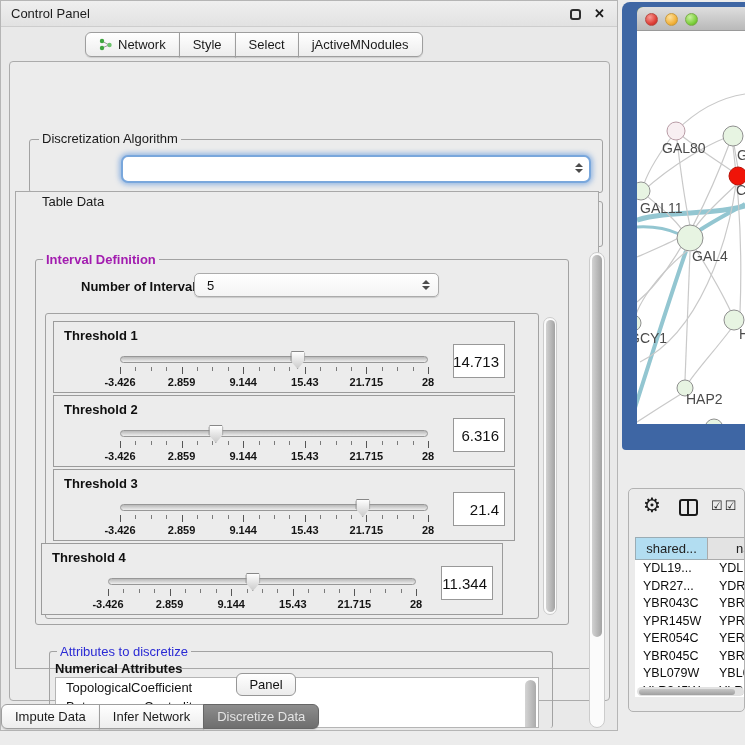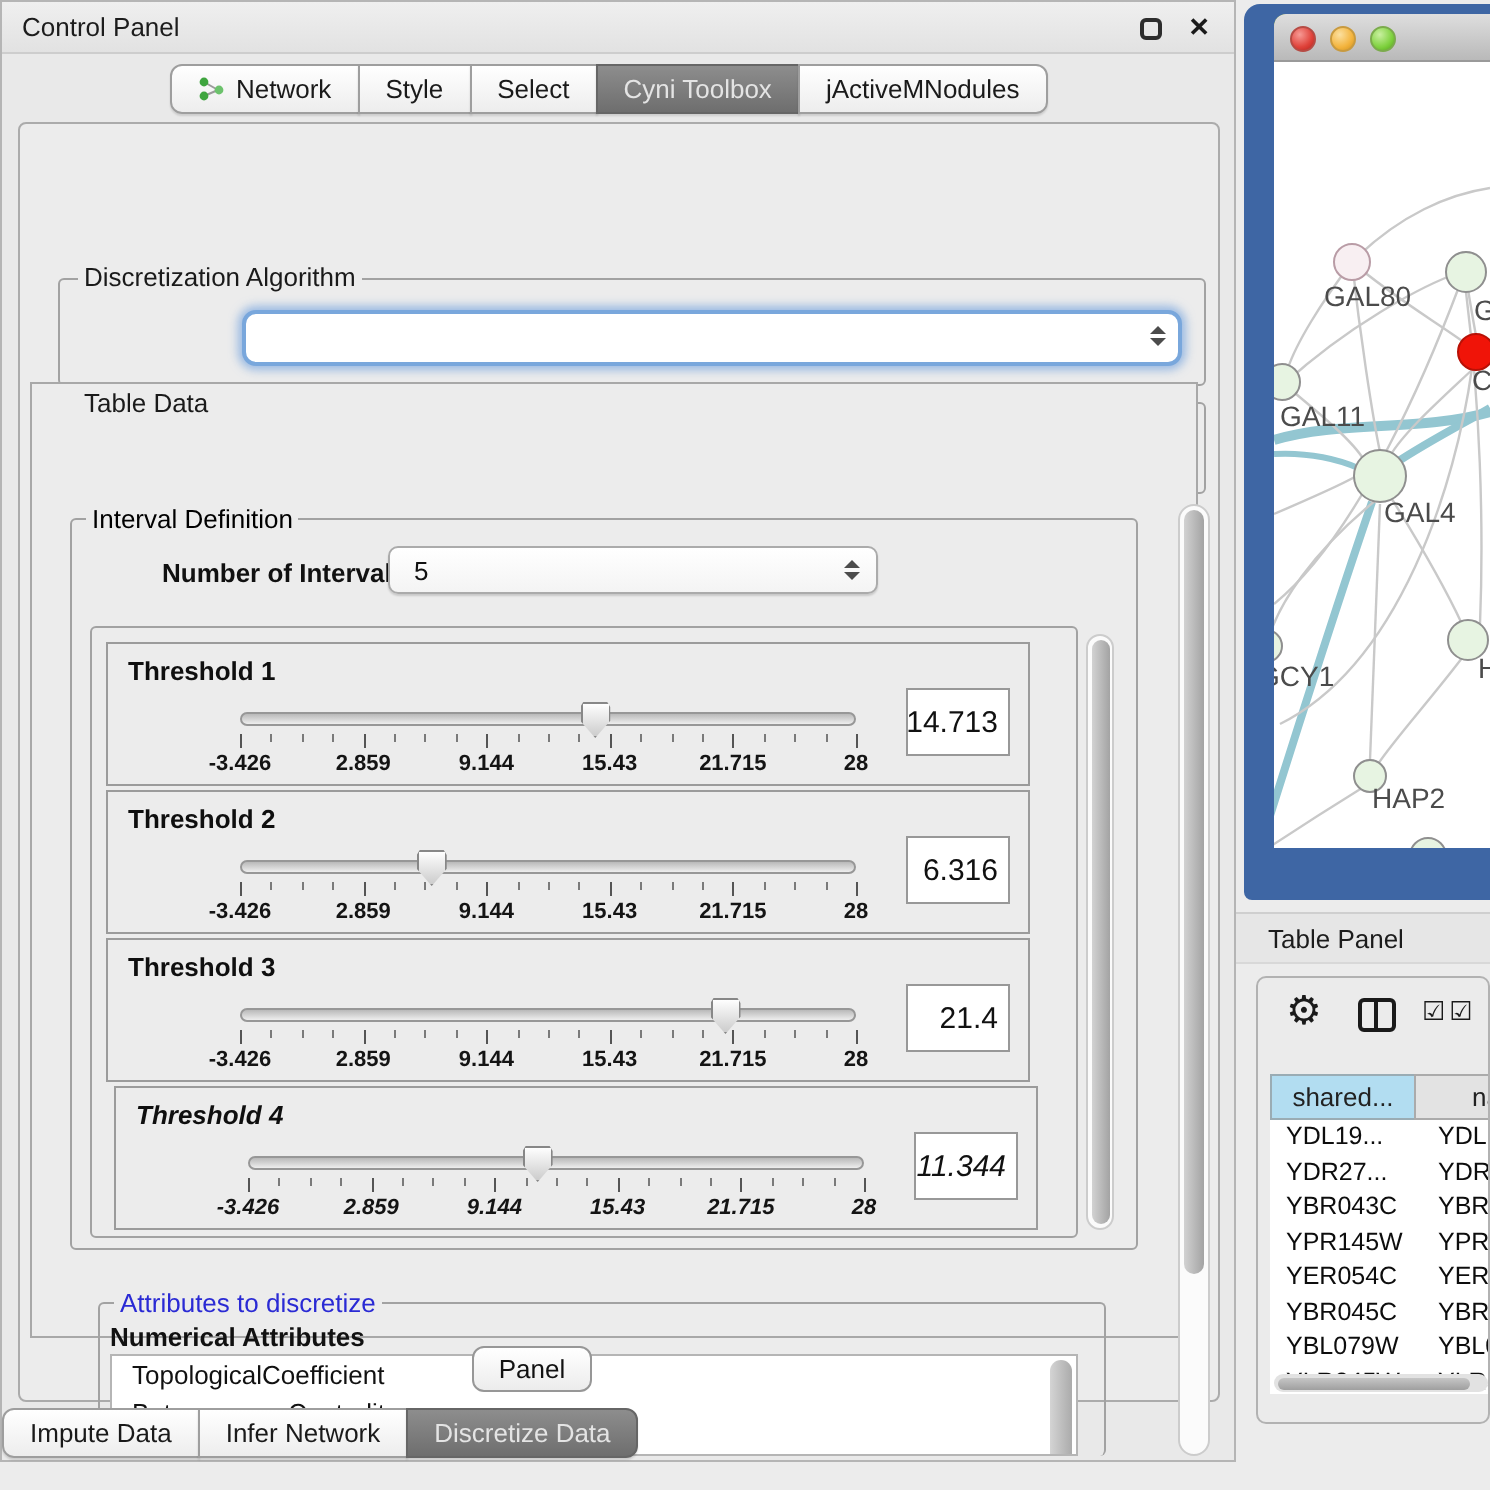--- a/index.html
+++ b/index.html
@@ -27,21 +27,21 @@
     color:#e4e4e4; }
   #top-tabs { position:absolute; left:84px; top:31px; }
   #bottom-tabs { position:absolute; left:0; top:703px; width:618px; justify-content:flex-start; }
 
   #content-panel { position:absolute; left:8px; top:60px; width:601px; height:640px;
     background:#ececec; border:1px solid #ababab; border-radius:4px; }
 
   .grp { position:absolute; border:1px solid #a2a2a2; border-radius:3px; }
   .grp-label { position:absolute; background:#ececec; padding:0 3px; font-size:13px;
     color:#1a1a1a; white-space:nowrap; z-index:3; }
-  .grp-label.green { color:#000000; }
+  .grp-label.green { color:#a21caf;font-weight:bold; }
   .grp-label.blue  { color:#2a2ad4; }
 
   .combo { position:absolute; background:linear-gradient(#ffffff,#f4f4f4);
     border:1px solid #ababab; border-radius:5px; font-size:13px; color:#111;
     display:flex; align-items:center; padding:0 22px 0 12px;
     box-shadow:0 1px 1px rgba(0,0,0,0.15); }
   .combo .arrows { position:absolute; right:8px; top:50%; transform:translateY(-50%);
     display:flex; flex-direction:column; gap:2px; }
   .tri-up   { width:0; height:0; border-left:4px solid transparent; border-right:4px solid transparent; border-bottom:4px solid #4c4c4c; }
   .tri-down { width:0; height:0; border-left:4px solid transparent; border-right:4px solid transparent; border-top:4px solid #4c4c4c; }
@@ -157,23 +157,20 @@
           <circle cx="10.5" cy="7" r="2.2" fill="#6cc26c"></circle>
         </svg>
         <span>Network</span>
       </div>
       <div class="seg">
         <span>Style</span>
       </div>
       <div class="seg">
         <span>Select</span>
       </div>
-      <div class="seg selected">
-        <span>Cyni Toolbox</span>
-      </div>
       <div class="seg">
         <span>jActiveMNodules</span>
       </div>
     </div>
 
     <div id="content-panel"></div>
 
     <div class="grp" style="left:28px; top:138px; width:574px; height:54px;"></div>
     <div class="grp-label" style="left:38px; top:130px;">Discretization Algorithm</div>
     <div id="algo-focus-combo">
@@ -317,21 +314,21 @@
       <div class="tick-labels">
           <span style="left: 0%;">-3.426</span>
           <span style="left: 20%;">2.859</span>
           <span style="left: 40%;">9.144</span>
           <span style="left: 60%;">15.43</span>
           <span style="left: 80%;">21.715</span>
           <span style="left: 100%;">28</span>
         </div>
       <div class="value-box">21.4</div>
     </div>
-    <div class="threshold-panel" style="left:56px; top:542px;font-style:italic;">
+    <div class="threshold-panel" style="left:40px; top:542px;">
       <div class="tp-title">Threshold 4</div>
       <div class="slider-track">
         <div class="slider-handle" style="left: 46.9993%;"></div>
       </div>
       <div class="slider-scale">
           <span class="tick" style="left: 0%;"></span>
           <span class="tick minor" style="left: 5%;"></span>
           <span class="tick minor" style="left: 10%;"></span>
           <span class="tick minor" style="left: 15%;"></span>
           <span class="tick" style="left: 20%;"></span>
@@ -440,23 +437,20 @@
             <text x="640" y="211">GAL11</text>
             <text x="692" y="259">GAL4</text>
             <text x="629" y="341">GCY1</text>
             <text x="739" y="337">H</text>
             <text x="686" y="402">HAP2</text>
           </svg>
       </div>
     </div>
   </div>
 
-  <div id="tp-label-bar">
-    <span>Table Panel</span>
-  </div>
 
   <div id="table-panel">
     <span id="tp-gear">⚙</span>
     <span id="tp-split"></span>
     <span id="tp-checks">☑☑</span>
 
     <div id="tp-table">
       <div class="th" id="th-shared">shared...</div>
       <div class="th" id="th-name">na</div>
       <div id="tp-rows">

